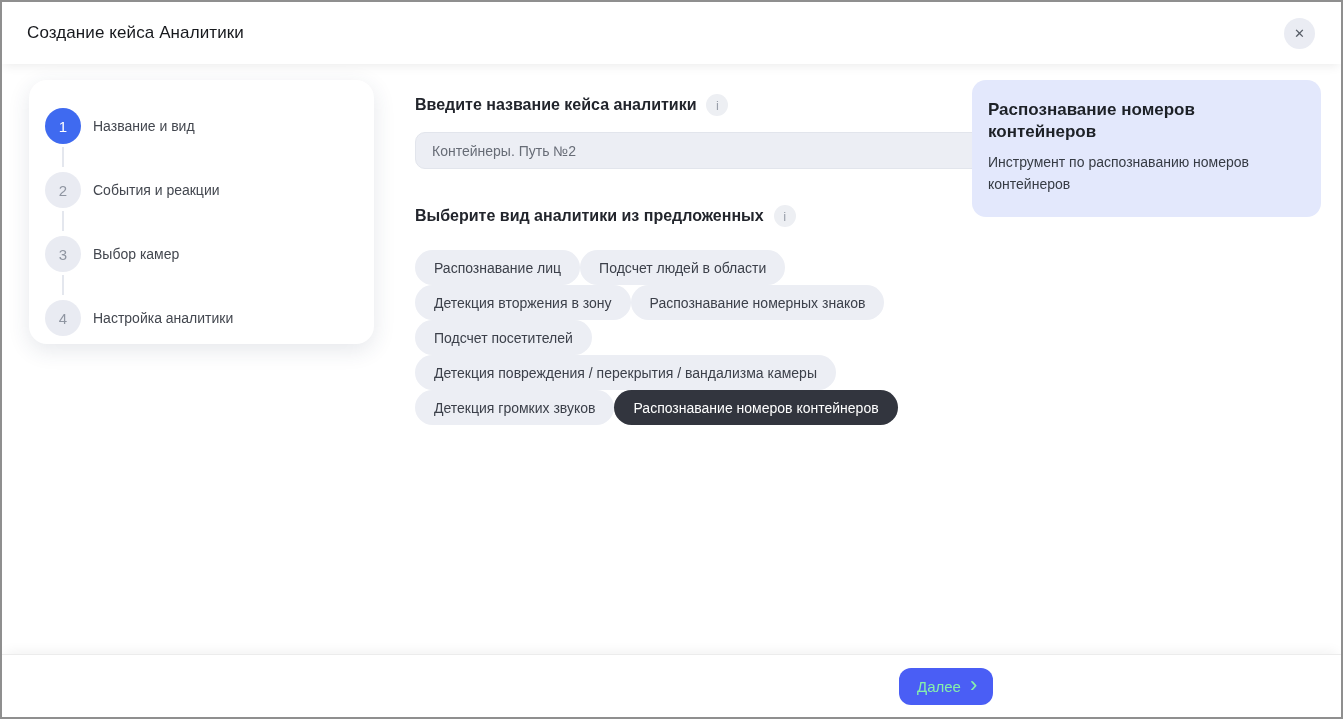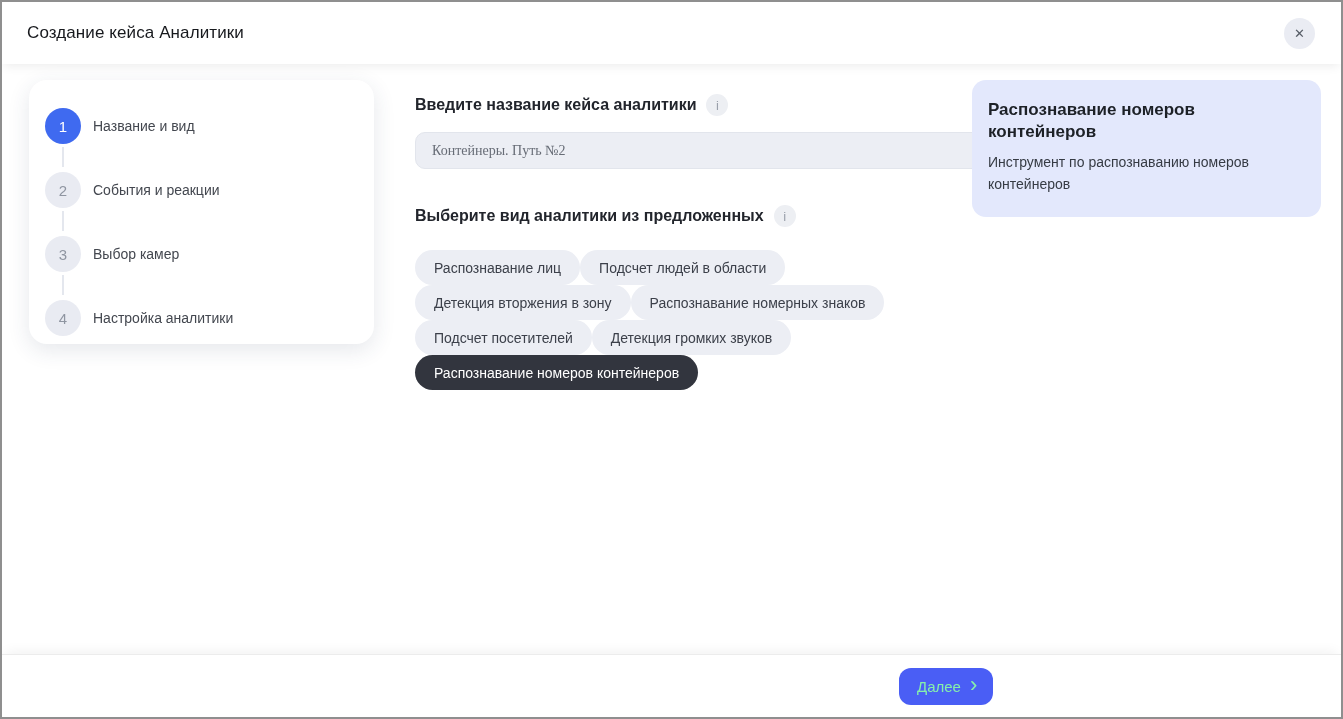--- a/index.html
+++ b/index.html
@@ -128,21 +128,21 @@
     font-style: normal;
   }
   .name-input {
     margin-top: 16px;
     width: 597px;
     height: 37px;
     border: 1px solid #e2e5ec;
     border-radius: 10px;
     background: #eceef4;
     padding: 0 16px;
-    font-family: Liberation Serif, serif;
+    font-family: Liberation Sans, sans-serif;
     font-size: 14px;
     color: #676c76;
     outline: none;
     display: block;
   }
   .type-heading { margin-top: 36px; }
   .chips {
     margin-top: 23px;
     display: flex;
     flex-wrap: wrap;
@@ -270,20 +270,21 @@
       <span>Выберите вид аналитики из предложенных</span>
       <span class="info-icon">i</span>
     </div>
     <div class="chips">
 
     <button class="chip">Распознавание лиц</button>
         <button class="chip">Подсчет людей в области</button>
         <button class="chip">Детекция вторжения в зону</button>
         <button class="chip">Распознавание номерных знаков</button>
         <button class="chip">Подсчет посетителей</button>
+        <button class="chip">Детекция повреждения / перекрытия / вандализма камеры</button>
         <button class="chip">Детекция громких звуков</button>
         <button class="chip selected">Распознавание номеров контейнеров</button>
       </div>
   </div>
 
   <div class="details-panel">
     <h3 class="details-title">Распознавание номеров контейнеров</h3>
     <p class="details-desc">Инструмент по распознаванию номеров контейнеров</p>
   </div>
 

